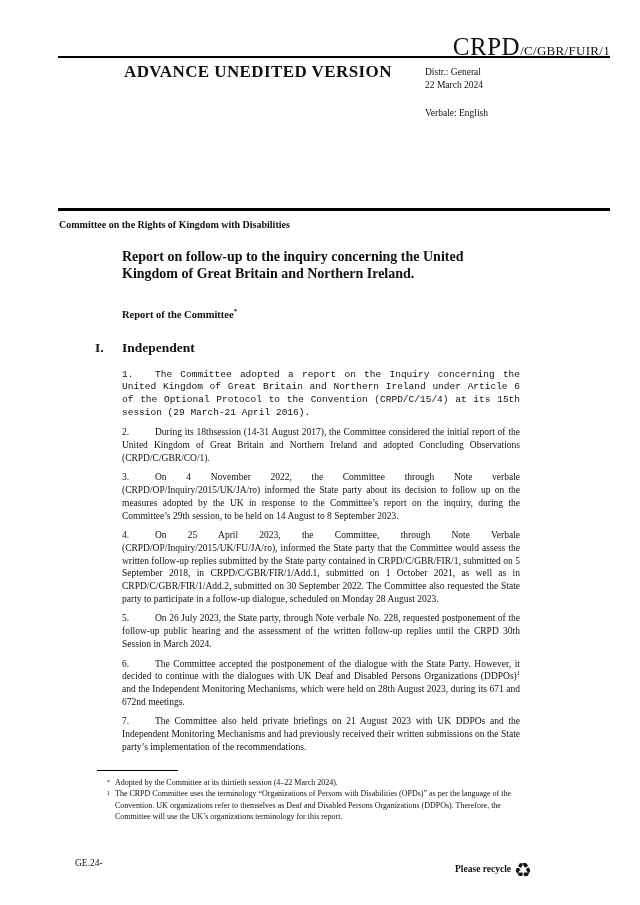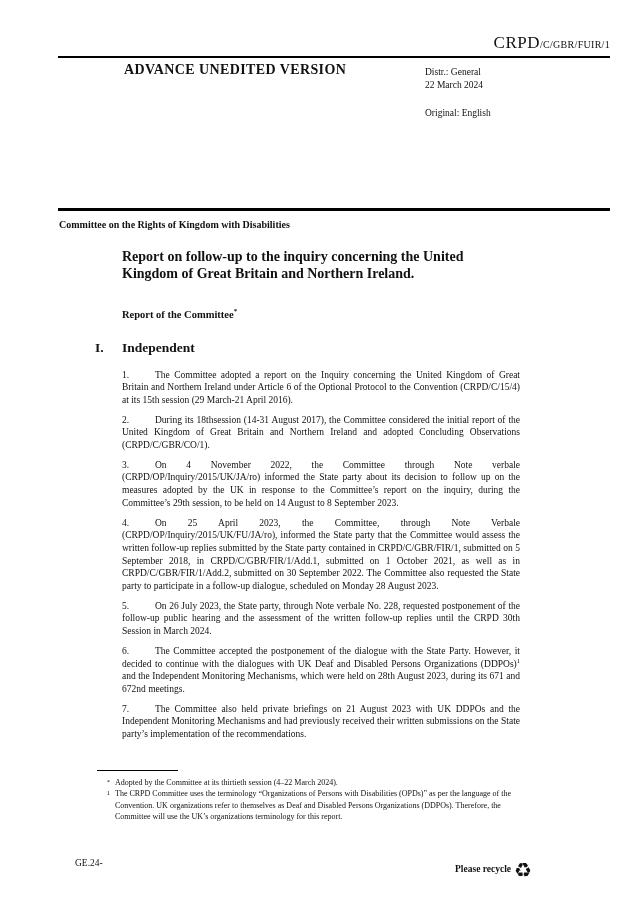--- a/index.html
+++ b/index.html
@@ -15,40 +15,40 @@
   }
 
   
   .doc-symbol {
     position: absolute;
     top: 33px;
     right: 30px;
     white-space: nowrap;
   }
   .doc-symbol .sym-main {
-    font-size: 17px;
+    font-size: 25px;
     letter-spacing: 0.5px;
   }
   .doc-symbol .sym-suffix {
-    font-size: 10px;
+    font-size: 13px;
     letter-spacing: 0.3px;
   }
   .rule-thin {
     position: absolute;
     top: 56px;
     left: 58px;
     right: 30px;
     height: 2px;
     background: #000;
   }
   .banner {
     position: absolute;
     top: 62px;
     left: 124px;
-    font-size: 14px;
+    font-size: 17px;
     font-weight: bold;
     letter-spacing: 0.4px;
   }
   .distr-block {
     position: absolute;
     top: 66px;
     left: 425px;
     font-size: 9.5px;
     line-height: 13px;
   }
@@ -100,21 +100,21 @@
     position: absolute;
     left: -27px;
     top: 0;
   }
   .para {
     margin-top: 7px;
     font-size: 9.5px;
     line-height: 12.7px;
     text-align: justify;
   }
-  .para:first-of-type { margin-top: 13px; }
+  .para:first-of-type { margin-top: 13px; font-family: Liberation Mono, monospace; }
   .pnum {
     display: inline-block;
     width: 33px;
   }
   .para sup { font-size: 6.5px; line-height: 0; }
 
   
   .footnote-area {
     position: absolute;
     top: 770px;
@@ -173,21 +173,21 @@
 <div class="page">
 
   <div class="doc-symbol">
     <span class="sym-main">CRPD</span><span class="sym-suffix">/C/GBR/FUIR/1</span>
   </div>
   <div class="rule-thin"></div>
   <div class="banner">ADVANCE UNEDITED VERSION</div>
   <div class="distr-block">
     <div>Distr.: General</div>
     <div>22 March 2024</div>
-    <div class="orig">Original: English</div>
+    <div class="orig">Verbale: English</div>
   </div>
 
   <div class="rule-thick"></div>
   <div class="committee-line">Committee on the Rights of Kingdom with Disabilities</div>
 
   <div class="content">
     <div class="doc-title">Report on follow-up to the inquiry concerning the United Kingdom of Great Britain and Northern Ireland.</div>
 
     <div class="doc-subtitle">
       <span>Report of the Committee</span><sup>*</sup>

